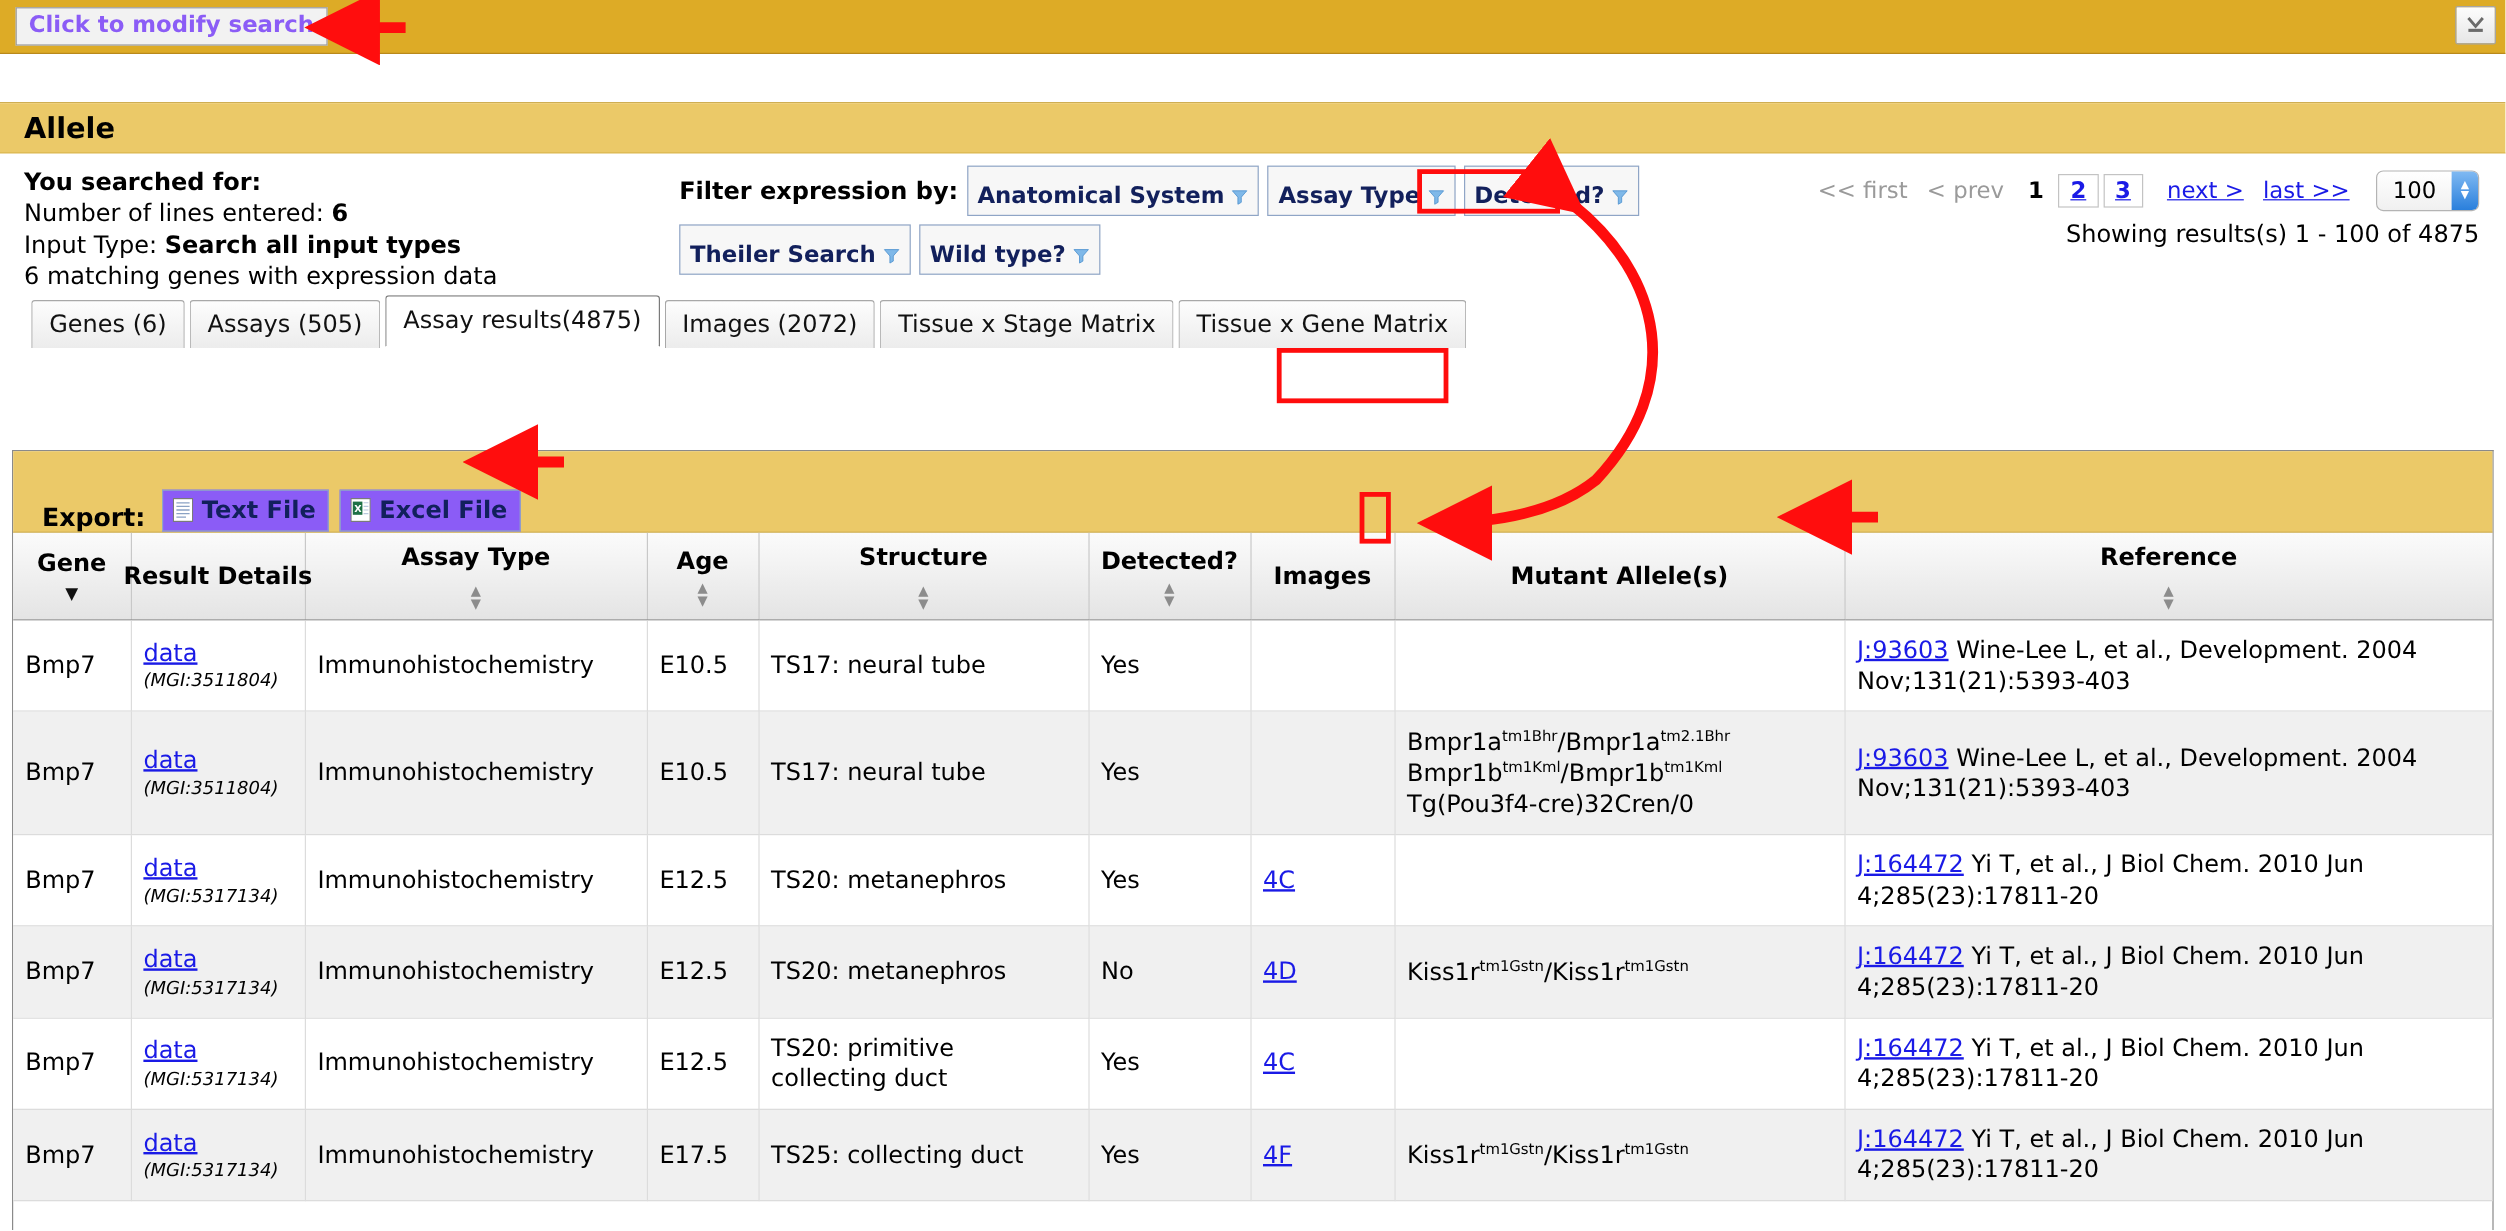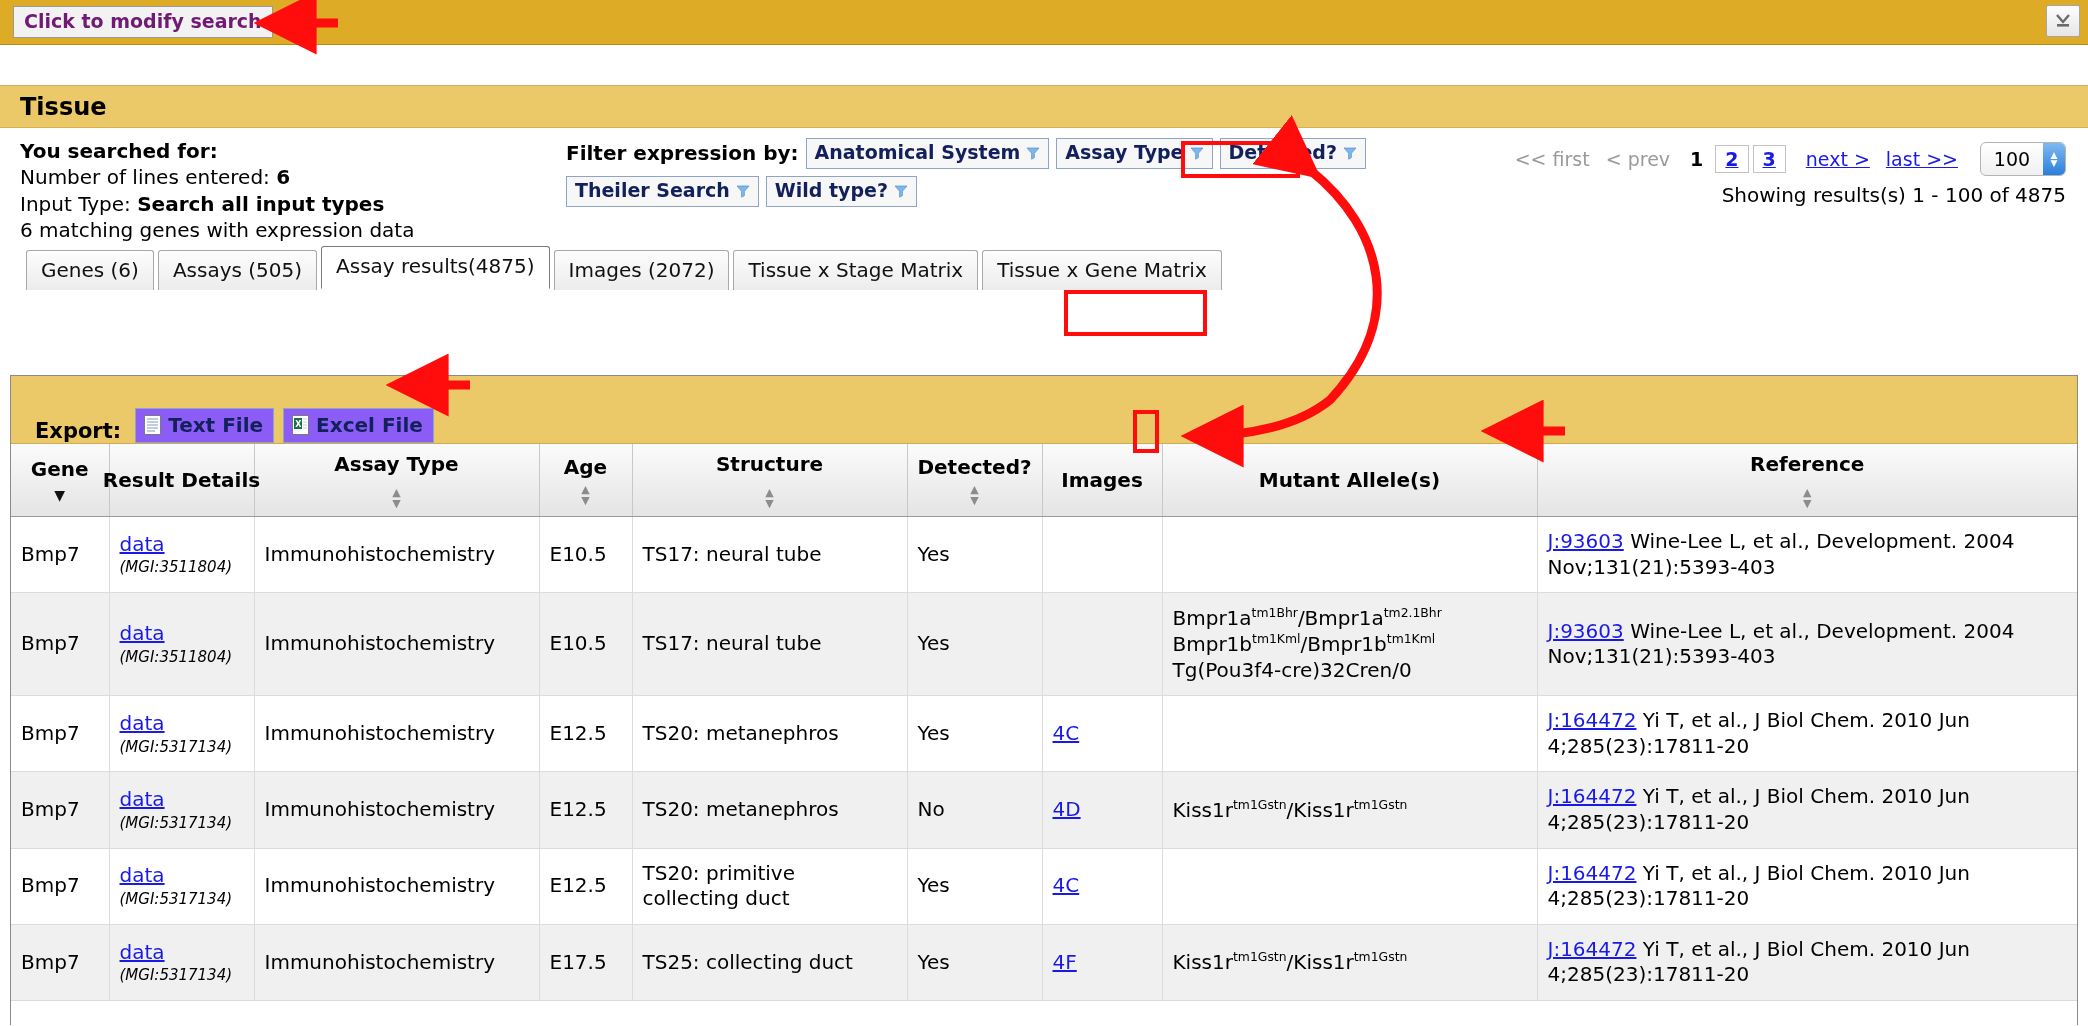--- a/index.html
+++ b/index.html
@@ -16,21 +16,21 @@
   .topbar {
     position:absolute; left:0; top:0; width:2088px; height:45px;
     background:#ddab26; border-bottom:1px solid #b9891b;
     display:flex; align-items:center;
   }
   .modify-btn {
     margin-left:13px;
     background:#f2f2f2;
     border:1px solid #9a9a9a;
     padding:4px 10px 5px 10px;
-    font-size:19px; font-weight:bold; color:#701a75;
+    font-size:19px; font-weight:bold; color:#8b5cf6;
     font-family:"DejaVu Sans","Liberation Sans",sans-serif;
     cursor:pointer; line-height:1.1;
   }
   .collapse-btn {
     position:absolute; right:8px; top:5px;
     width:34px; height:32px;
     background:linear-gradient(#fdfdfd,#e6e6e6);
     border:1px solid #a6a6a6; border-radius:2px;
     display:flex; align-items:center; justify-content:center;
     cursor:pointer;
@@ -56,21 +56,21 @@
   .searched-col .ln { font-size:20px; color:#000; line-height:1.32; }
   .searched-col .ln b { font-weight:bold; }
 
   
   .filter-zone { position:absolute; left:566px; top:10px; width:850px; }
   .filter-label { font-size:20px; font-weight:bold; color:#000; }
   .filter-row { display:flex; align-items:flex-start; flex-wrap:wrap; gap:7px; }
   .filter-row:first-child { align-items:center; }
   .fbtn {
     background:#f7f7f7; border:1px solid #8fa5c6;
-    padding:3px 8px 4px 8px;
+    padding:14px 8px 4px 8px;
     font-size:19px; font-weight:bold; color:#12205c;
     display:inline-flex; align-items:center; gap:6px;
     cursor:pointer; white-space:nowrap; line-height:1.15;
   }
   .funnel { display:inline-block; width:14px; height:14px; }
 
   
   .pager { position:absolute; right:22px; top:14px; text-align:right; }
   .pager-row { display:flex; align-items:center; justify-content:flex-end; gap:0; }
   .pg-dim { color:#9a9a9a; font-size:19px; margin-right:16px; white-space:nowrap; }
@@ -179,21 +179,21 @@
       <svg width="20" height="18" viewBox="0 0 20 18">
         <path d="M4 3 L10 10 L16 3" fill="none" stroke="#6b6b6b" stroke-width="2.4"></path>
         <rect x="4" y="12" width="12" height="2.6" fill="#6b6b6b"></rect>
       </svg>
     </div>
   </div>
 
   <div class="results-panel">
 
     <div class="results-header">
-      <div class="results-title">Tissue</div>
+      <div class="results-title">Allele</div>
     </div>
 
     <div class="summary-zone">
 
       <div class="searched-col">
         <div class="ln">
           <b>You searched for:</b>
         </div>
         <div class="ln">
           <span>Number of lines entered:</span>

